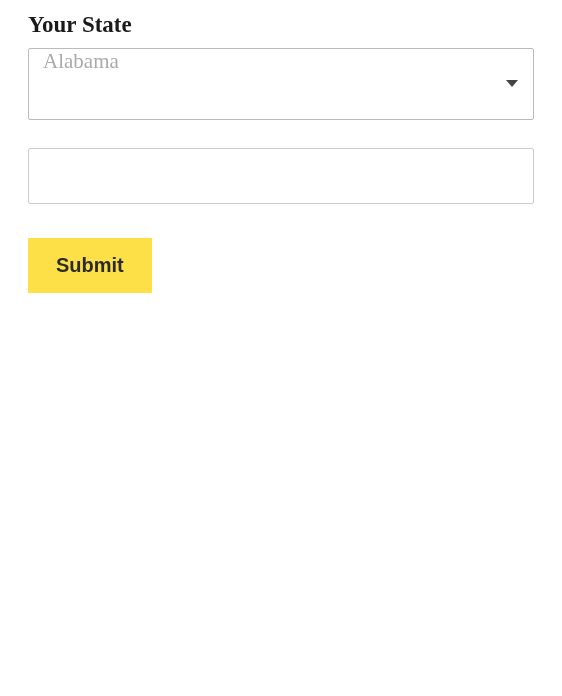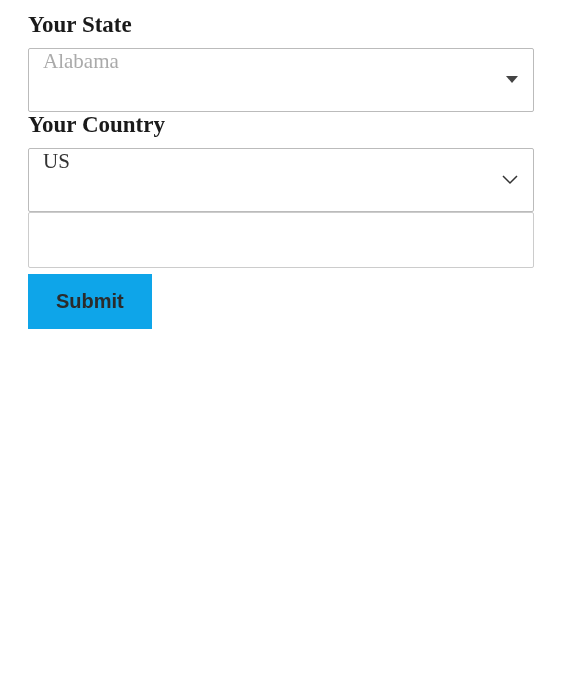--- a/index.html
+++ b/index.html
@@ -7,39 +7,40 @@
       margin: 0;
       padding: 0;
     }
     body {
       font-family: Georgia, 'Times New Roman', serif;
       background: #ffffff;
       padding: 12px 28px;
       width: 562px;
     }
     .field-group {
+      margin-bottom: 28px;
     }
     .field-label {
       font-size: 23px;
       font-weight: bold;
       color: #1a1a1a;
       margin-bottom: 10px;
       display: block;
     }
     .required-mark {
       color: #c9732b;
       font-weight: normal;
     }
     .select-wrapper {
       position: relative;
       width: 100%;
     }
     .select-field {
       width: 100%;
-      height: 64px;
+      height: 72px;
       border: 1px solid #bbb;
       background: #ffffff;
       padding: 0 44px 4px 14px;
       font-size: 21px;
       font-family: Georgia, 'Times New Roman', serif;
       color: #555;
       appearance: none;
       -webkit-appearance: none;
       -moz-appearance: none;
       border-radius: 2px;
@@ -75,21 +76,21 @@
       width: 100%;
       height: 56px;
       border: 1px solid #ccc;
       background: #ffffff;
       padding: 0 14px;
       font-size: 20px;
       font-family: Georgia, 'Times New Roman', serif;
       border-radius: 2px;
     }
     .submit-button {
-      background: #0ea5e9;
+      background: #fde047;
       border: none;
       padding: 16px 28px;
       font-size: 20px;
       font-weight: 600;
       color: #2b2b2b;
       font-family: -apple-system, BlinkMacSystemFont, 'Segoe UI', Arial, sans-serif;
       cursor: pointer;
       margin-top: 6px;
     }
   </style>
@@ -103,31 +104,20 @@
     <div class="select-wrapper">
       <div class="select-field placeholder-style">Alabama</div>
       <span class="caret-down">
         <svg width="12" height="8" viewBox="0 0 12 8">
             <path d="M0 0 L12 0 L6 7 Z" fill="#444"></path>
           </svg>
       </span>
     </div>
   </div>
 
-  <div class="field-group">
-    <label class="field-label">Your Country</label>
-    <div class="select-wrapper">
-      <div class="select-field value-style">US</div>
-      <span class="chevron-down">
-        <svg width="16" height="10" viewBox="0 0 16 10">
-            <path d="M1 1 L8 8 L15 1" stroke="#333" stroke-width="1.5" fill="none"></path>
-          </svg>
-      </span>
-    </div>
-  </div>
 
   <div class="field-group">
     <input type="text" class="text-input" value="" style="">
   </div>
 
   <button type="button" class="submit-button">Submit</button>
 
 </form>
 
 </body></html>

